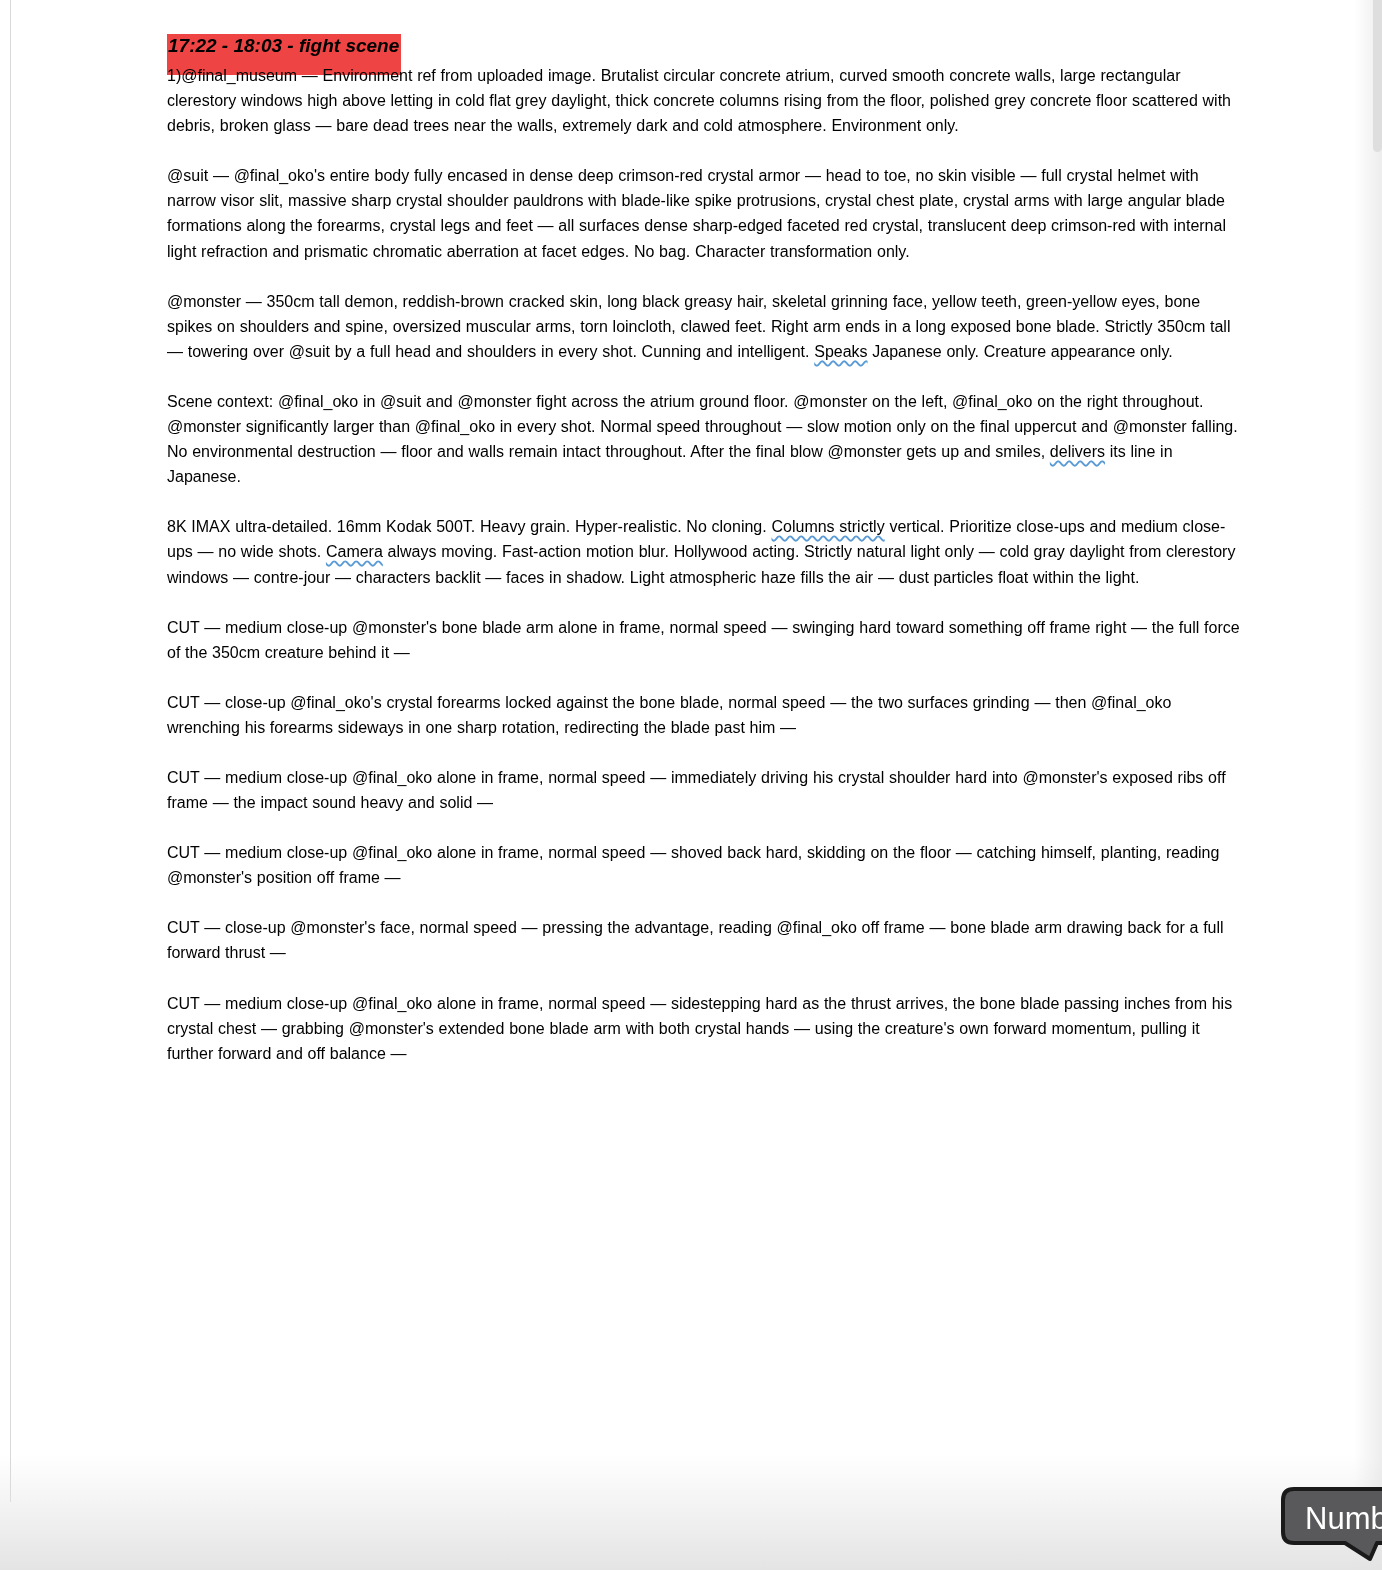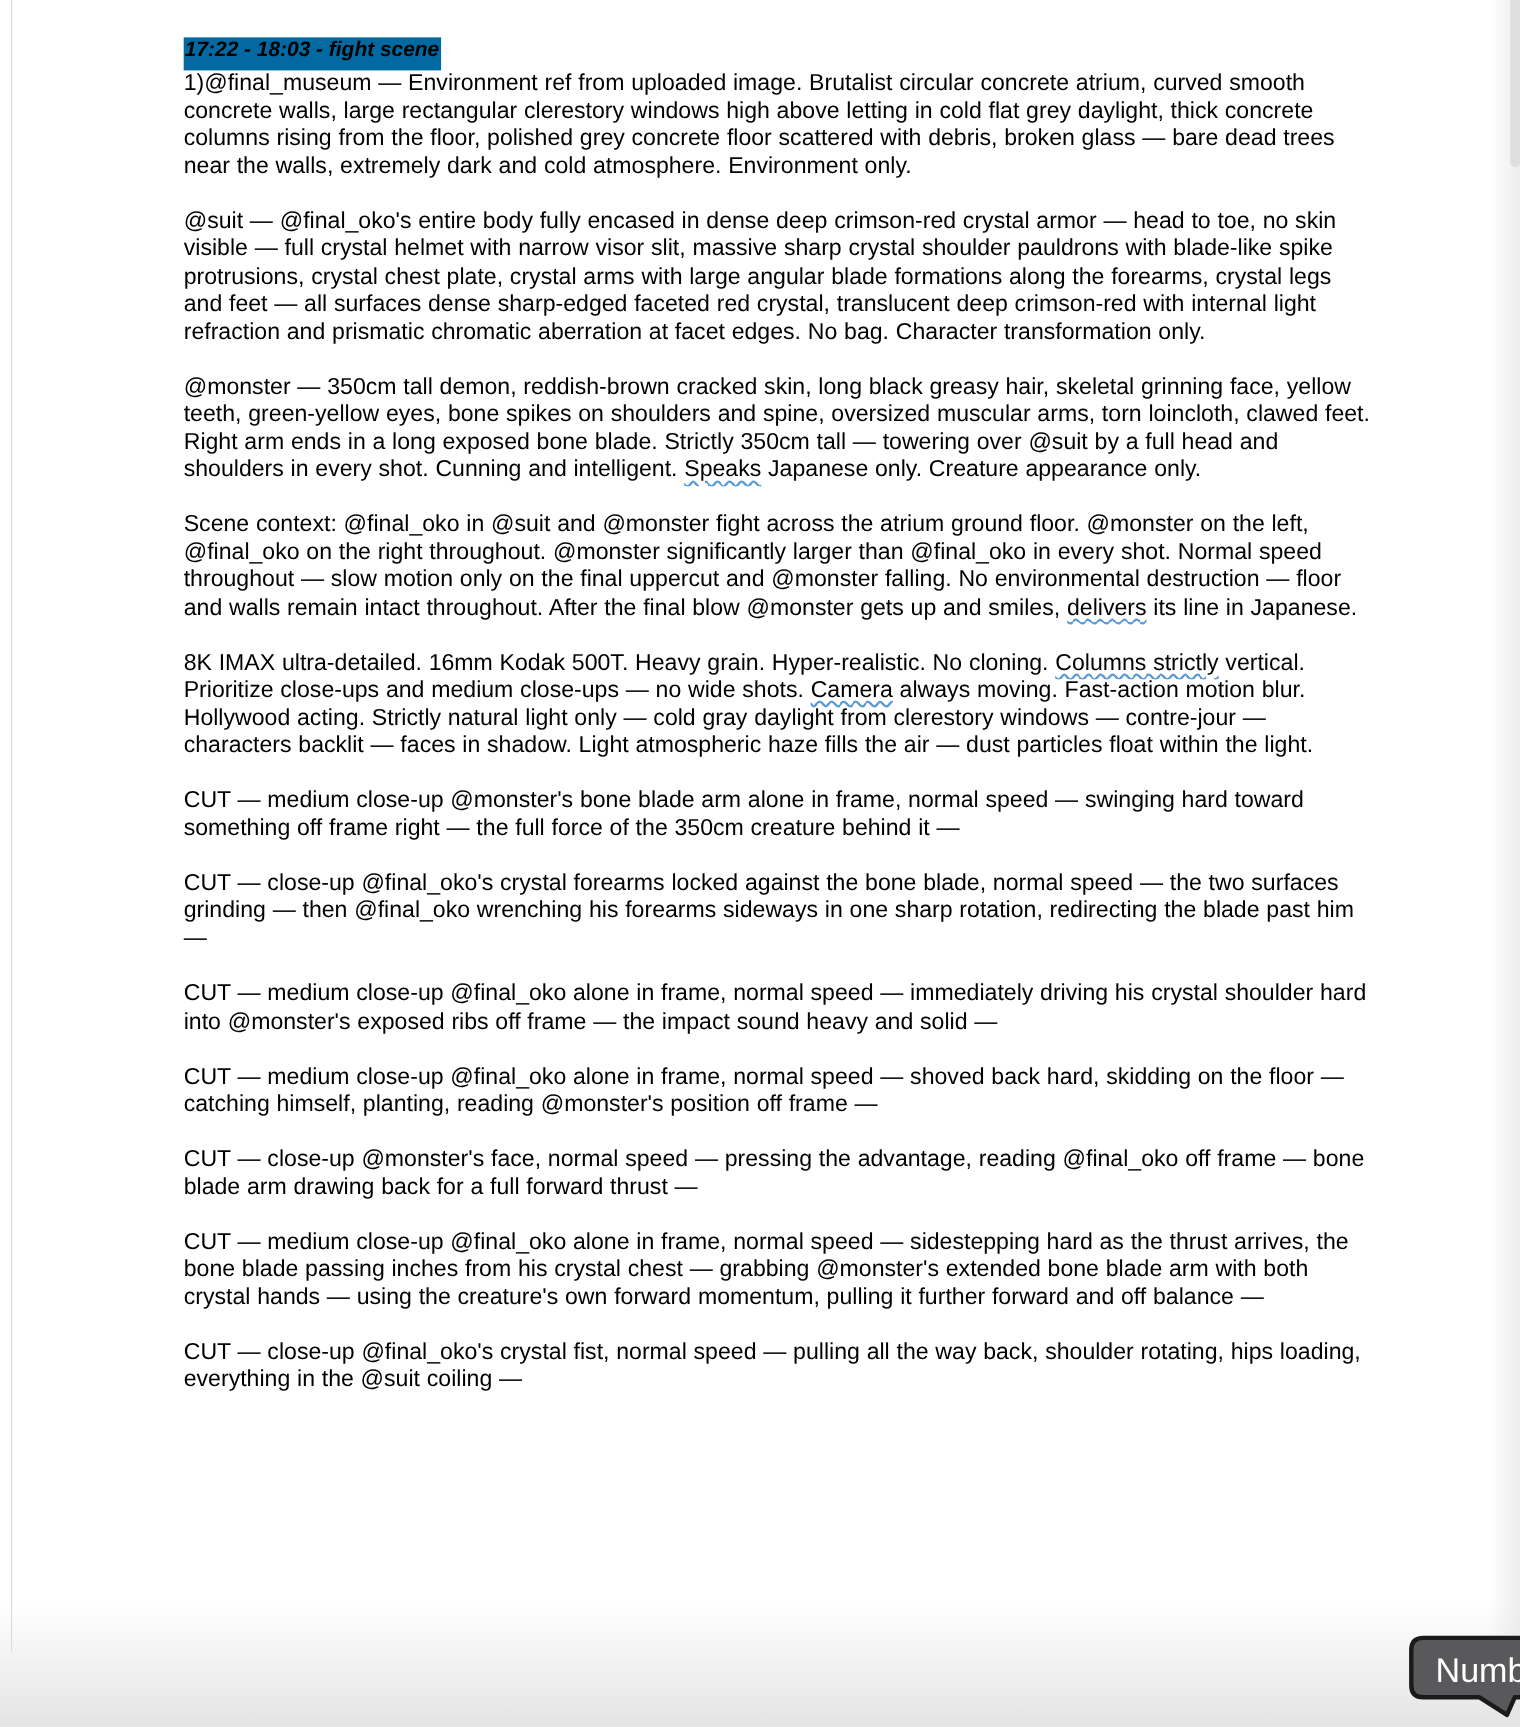--- a/index.html
+++ b/index.html
@@ -28,25 +28,25 @@
     width: 1080px;
   }
   .heading {
     font-size: 19px;
     font-weight: bold;
     font-style: italic;
     line-height: 26px;
     margin: 0 0 4px 0;
   }
   .heading .hl {
-    background: #0369a1;
-    padding: 1px 2px 8px 1px;
+    background: #ef4444;
+    padding: 1px 2px 19px 1px;
   }
   .content p.para {
-    font-size: 21px;
+    font-size: 16px;
     line-height: 25.1px;
     margin: 0 0 25px 0;
     word-spacing: 0.3px;
   }
   .sq {
     text-decoration-line: underline;
     text-decoration-style: wavy;
     text-decoration-color: #5b9bd5;
     text-decoration-thickness: 1.5px;
     text-underline-offset: 3px;
@@ -98,21 +98,20 @@
     <p class="para">@suit — @final_oko's entire body fully encased in dense deep crimson-red crystal armor — head to toe, no skin visible — full crystal helmet with narrow visor slit, massive sharp crystal shoulder pauldrons with blade-like spike protrusions, crystal chest plate, crystal arms with large angular blade formations along the forearms, crystal legs and feet — all surfaces dense sharp-edged faceted red crystal, translucent deep crimson-red with internal light refraction and prismatic chromatic aberration at facet edges. No bag. Character transformation only.</p>
     <p class="para">@monster — 350cm tall demon, reddish-brown cracked skin, long black greasy hair, skeletal grinning face, yellow teeth, green-yellow eyes, bone spikes on shoulders and spine, oversized muscular arms, torn loincloth, clawed feet. Right arm ends in a long exposed bone blade. Strictly 350cm tall — towering over @suit by a full head and shoulders in every shot. Cunning and intelligent. <span class="sq">Speaks</span> Japanese only. Creature appearance only.</p>
     <p class="para">Scene context: @final_oko in @suit and @monster fight across the atrium ground floor. @monster on the left, @final_oko on the right throughout. @monster significantly larger than @final_oko in every shot. Normal speed throughout — slow motion only on the final uppercut and @monster falling. No environmental destruction — floor and walls remain intact throughout. After the final blow @monster gets up and smiles, <span class="sq">delivers</span> its line in Japanese.</p>
     <p class="para">8K IMAX ultra-detailed. 16mm Kodak 500T. Heavy grain. Hyper-realistic. No cloning. <span class="sq">Columns strictly</span> vertical. Prioritize close-ups and medium close-ups — no wide shots. <span class="sq">Camera</span> always moving. Fast-action motion blur. Hollywood acting. Strictly natural light only — cold gray daylight from clerestory windows — contre-jour — characters backlit — faces in shadow. Light atmospheric haze fills the air — dust particles float within the light.</p>
     <p class="para">CUT — medium close-up @monster's bone blade arm alone in frame, normal speed — swinging hard toward something off frame right — the full force of the 350cm creature behind it —</p>
     <p class="para">CUT — close-up @final_oko's crystal forearms locked against the bone blade, normal speed — the two surfaces grinding — then @final_oko wrenching his forearms sideways in one sharp rotation, redirecting the blade past him —</p>
     <p class="para">CUT — medium close-up @final_oko alone in frame, normal speed — immediately driving his crystal shoulder hard into @monster's exposed ribs off frame — the impact sound heavy and solid —</p>
     <p class="para">CUT — medium close-up @final_oko alone in frame, normal speed — shoved back hard, skidding on the floor — catching himself, planting, reading @monster's position off frame —</p>
     <p class="para">CUT — close-up @monster's face, normal speed — pressing the advantage, reading @final_oko off frame — bone blade arm drawing back for a full forward thrust —</p>
     <p class="para">CUT — medium close-up @final_oko alone in frame, normal speed — sidestepping hard as the thrust arrives, the bone blade passing inches from his crystal chest — grabbing @monster's extended bone blade arm with both crystal hands — using the creature's own forward momentum, pulling it further forward and off balance —</p>
-    <p class="para">CUT — close-up @final_oko's crystal fist, normal speed — pulling all the way back, shoulder rotating, hips loading, everything in the @suit coiling —</p>
   </div>
 
   <div class="scrollbar-thumb"></div>
   <div class="right-shadow"></div>
   <div class="bottom-shadow"></div>
 
   <div class="tooltip-wrap">
     <svg width="140" height="80" viewBox="0 0 140 80">
       <path d="M 14 3 H 145 V 57 H 97 L 90 73 L 65 57 H 14 Q 3 57 3 46 V 14 Q 3 3 14 3 Z" fill="#59595b" stroke="#1a1a1a" stroke-width="4" stroke-linejoin="round"></path>
       <text class="tooltip-text" x="25" y="43" font-size="31" fill="#ffffff">Numb</text>

